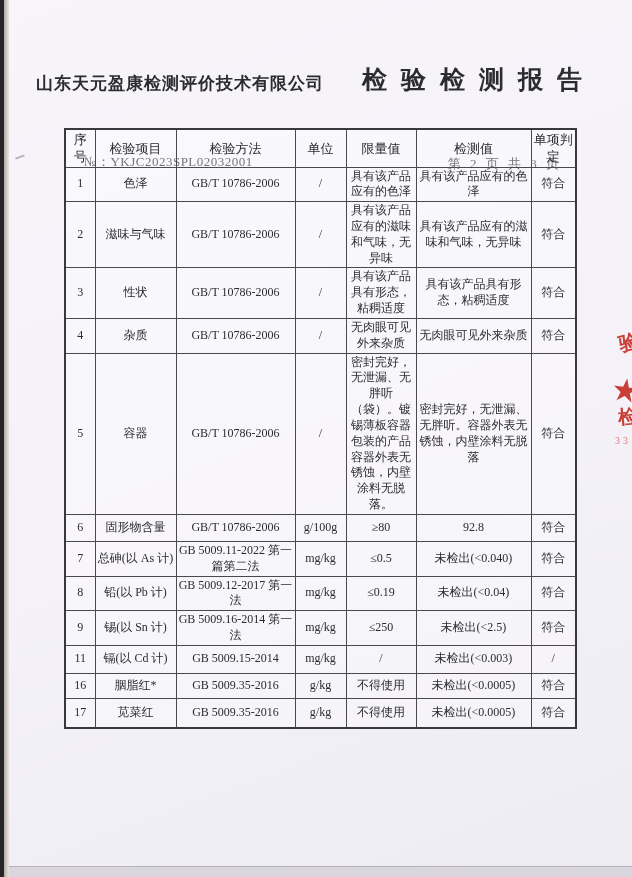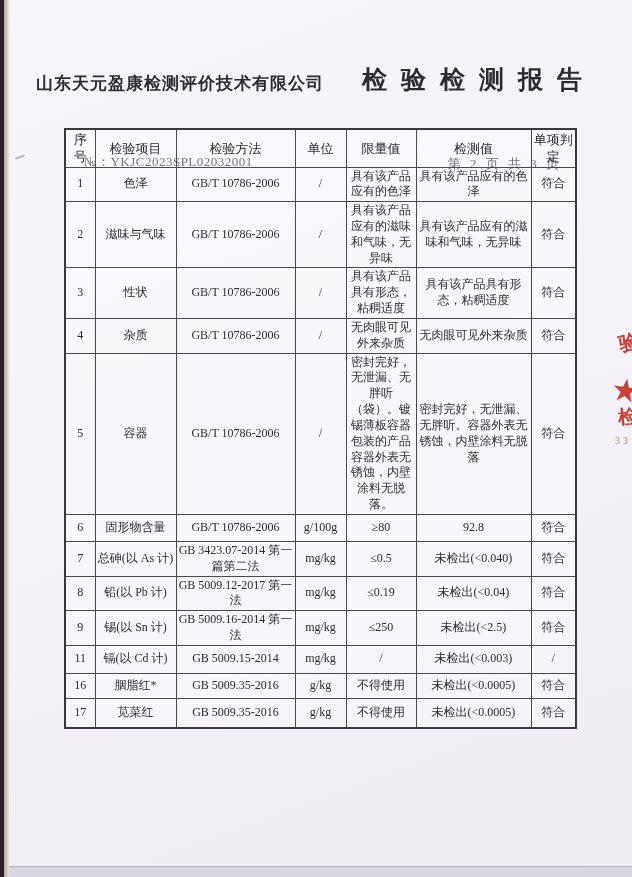--- a/index.html
+++ b/index.html
@@ -143,21 +143,21 @@
     <td>固形物含量</td>
     <td>GB/T 10786-2006</td>
     <td>g/100g</td>
     <td>≥80</td>
     <td>92.8</td>
     <td>符合</td>
   </tr>
       <tr>
     <td>7</td>
     <td>总砷(以 As 计)</td>
-    <td>GB 3423.07-2014 第一篇第二法</td>
+    <td>GB 5009.11-2022 第一篇第二法</td>
     <td>mg/kg</td>
     <td>≤0.5</td>
     <td>未检出(&lt;0.040)</td>
     <td>符合</td>
   </tr>
       <tr>
     <td>8</td>
     <td>铅(以 Pb 计)</td>
     <td>GB 5009.12-2017 第一法</td>
     <td>mg/kg</td>

